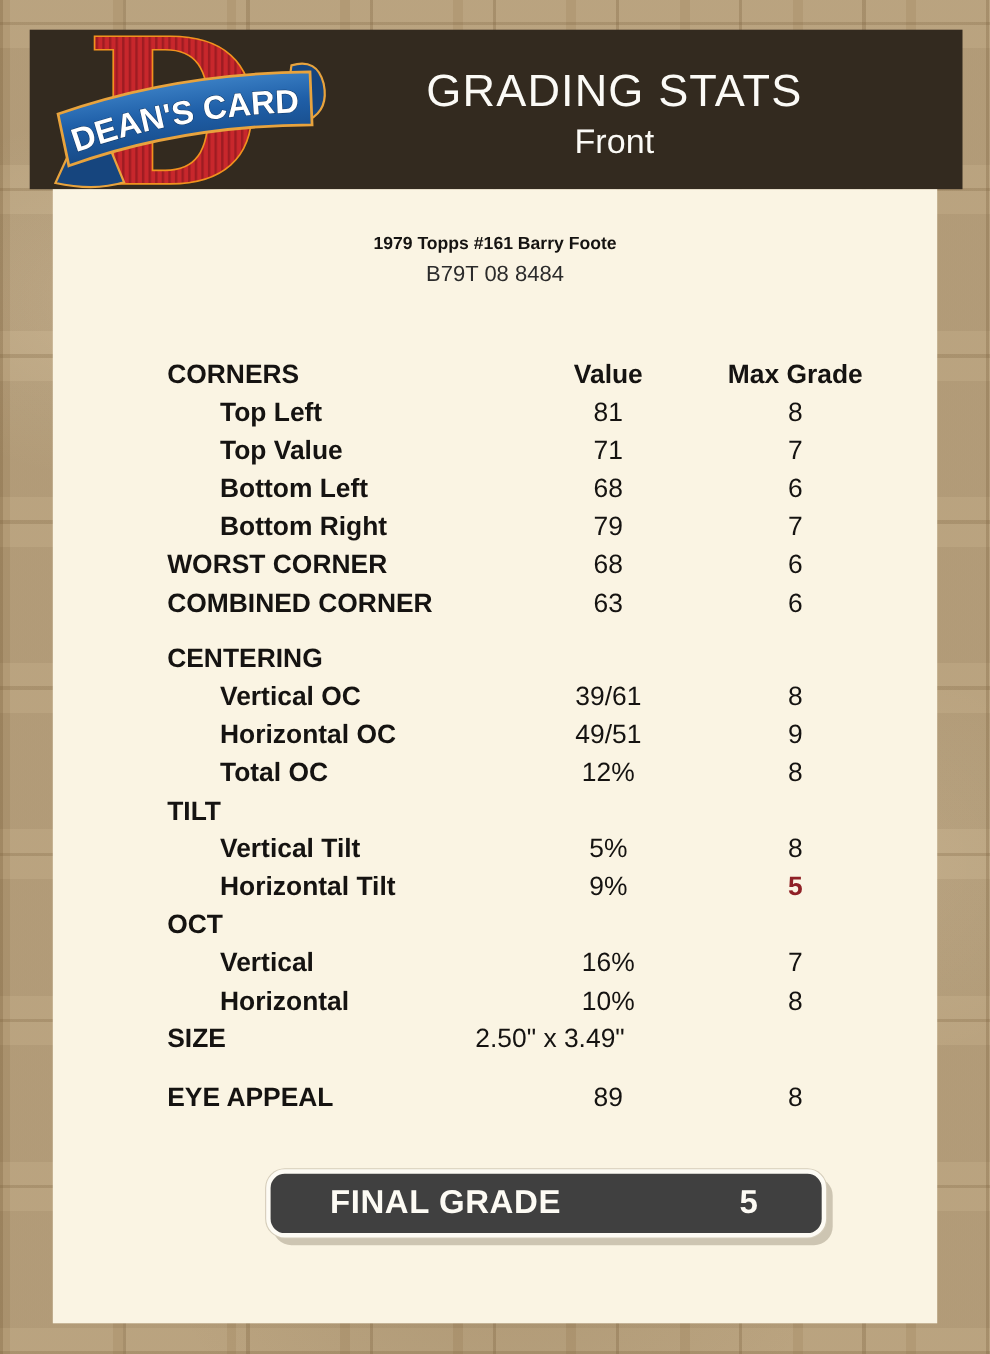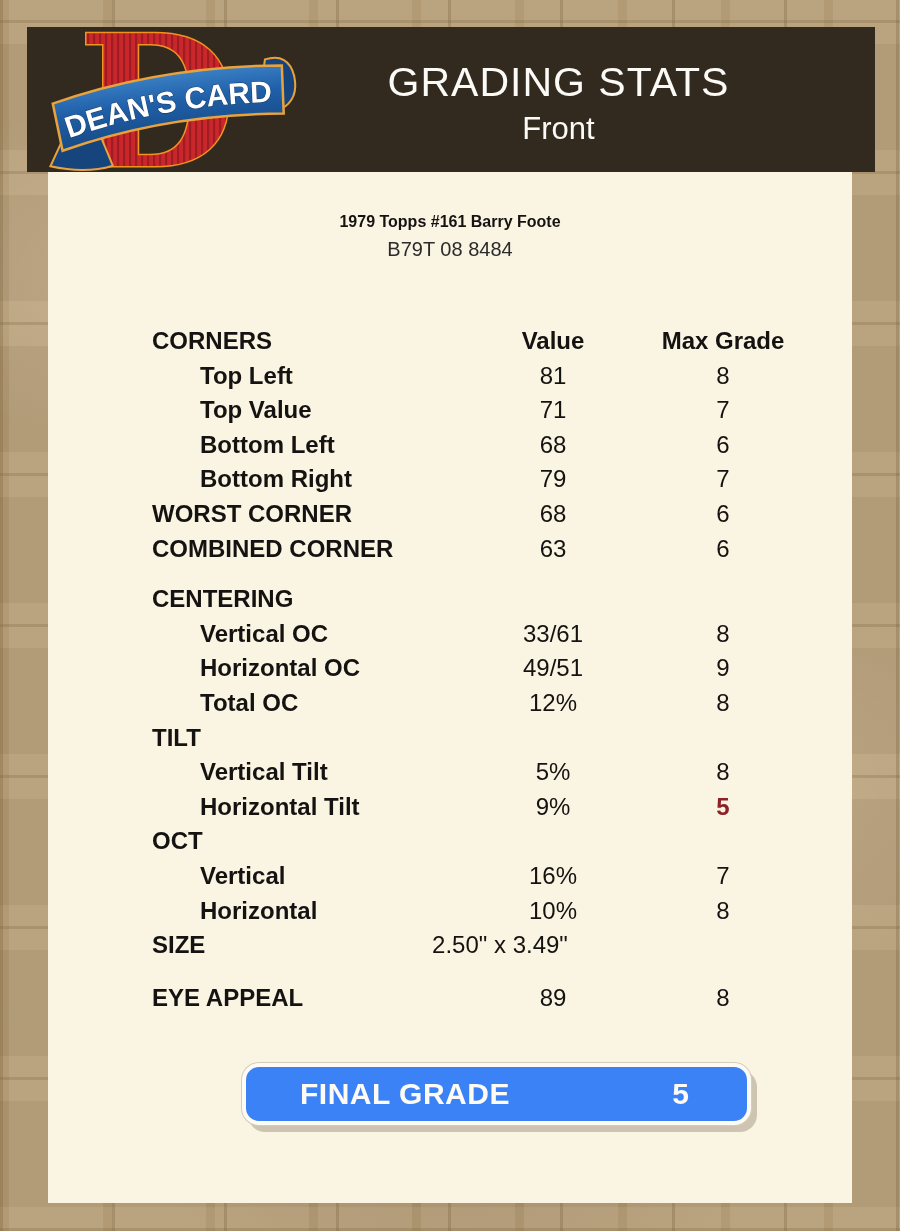--- a/index.html
+++ b/index.html
@@ -62,21 +62,21 @@
   .row.sect .lbl { font-weight:bold; }
   .row.ind .lbl { padding-left:48px; }
   .gap16 { margin-top:16px; }
   .gap18 { margin-top:18px; }
   .red { color:#8f2026; font-weight:bold; }
   .shift-left { position:relative; left:-53px; }
 
   
   .final-btn {
     position:relative; margin:48px 0 0 150px; width:509px; height:62px;
-    background:#3b82f6; border:4px solid #fdfbf4; border-radius:17px;
+    background:#404040; border:4px solid #fdfbf4; border-radius:17px;
     box-shadow:0 0 0 1px #d5cdba, 6px 7px 0 0 #cdc5b2;
     display:flex; align-items:center; justify-content:space-between;
     padding:0 58px 0 54px; color:#fdfbf4; cursor:pointer;
   }
   .final-btn .fg-label { font-size:30px; font-weight:bold; letter-spacing:0.5px; }
   .final-btn .fg-value { font-size:30px; font-weight:bold; }
 </style>
 </head>
 <body>
 
@@ -165,21 +165,21 @@
       </div>
 
       <div class="row sect gap16">
         <span class="lbl">CENTERING</span>
         <span class="val"></span>
         <span class="max"></span>
       </div>
 
       <div class="row ind">
         <span class="lbl">Vertical OC</span>
-        <span class="val">33/61</span>
+        <span class="val">39/61</span>
         <span class="max">8</span>
       </div>
 
       <div class="row ind">
         <span class="lbl">Horizontal OC</span>
         <span class="val">49/51</span>
         <span class="max">9</span>
       </div>
 
       <div class="row ind">

